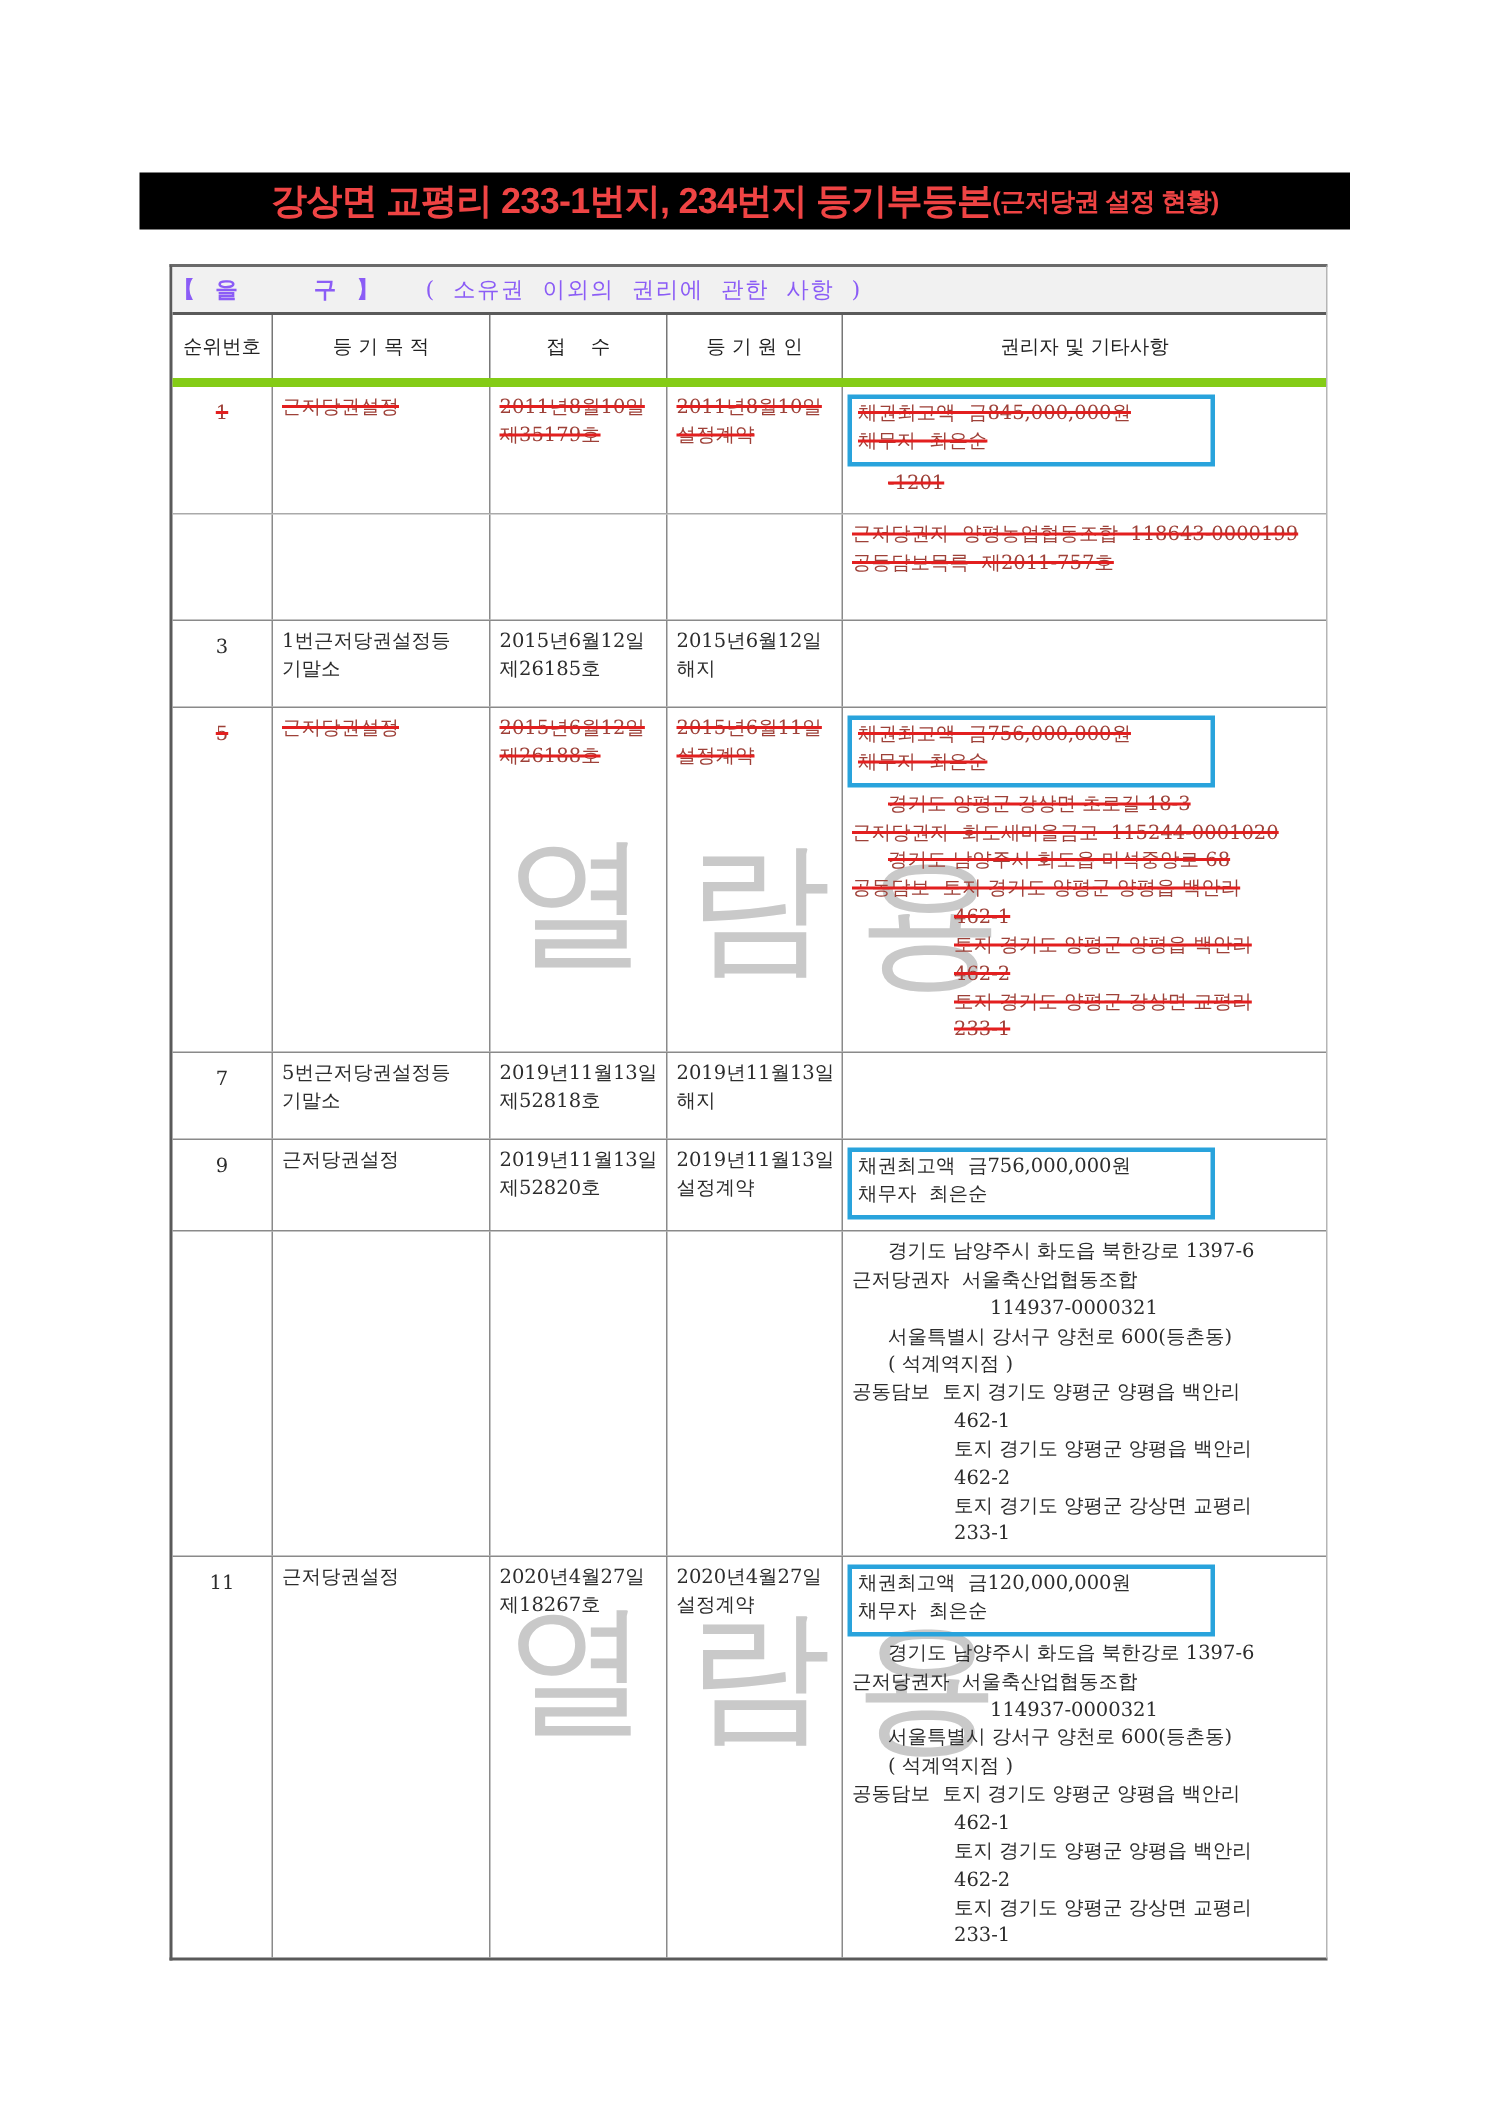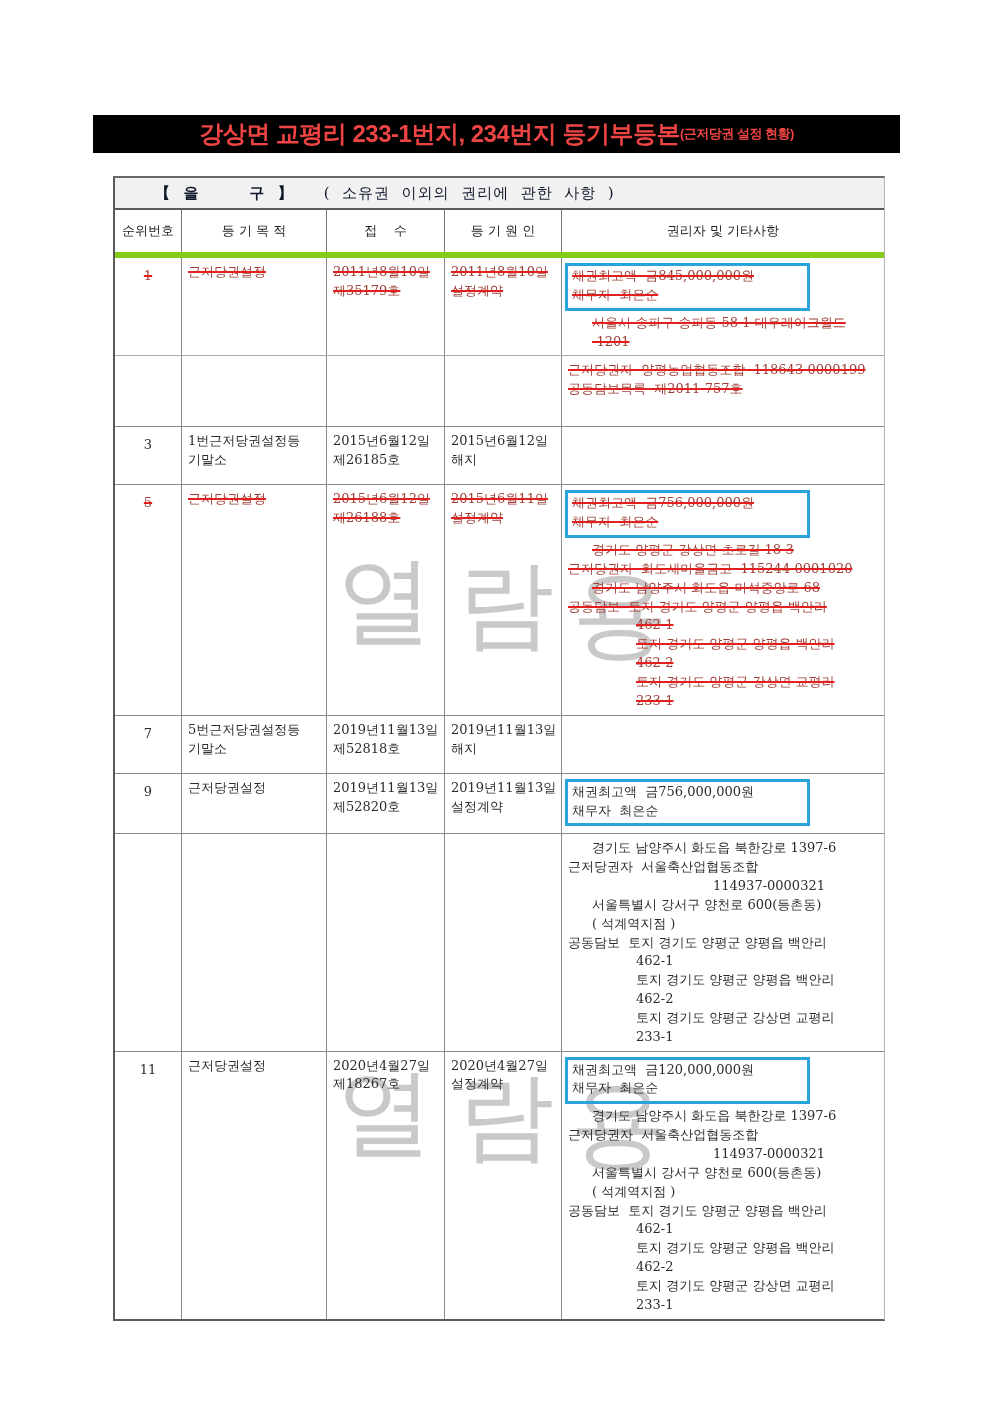--- a/index.html
+++ b/index.html
@@ -8,39 +8,39 @@
     font-family:"DejaVu Serif","Liberation Serif",serif; overflow:hidden;
   }
   
   .title-bar {
     position:absolute; left:93px; top:115px; width:807px; height:38px;
     background:#000; color:#ef4444; display:flex; align-items:center; justify-content:center;
     font-family:"Liberation Sans","DejaVu Sans",sans-serif; font-weight:bold; z-index:2;
     white-space:pre;
   }
   .title-main { font-size:24px; letter-spacing:-0.5px; }
-  .title-sub  { font-size:13px; letter-spacing:-0.5px; }
+  .title-sub  { font-size:17px; letter-spacing:-0.5px; }
 
   
   .wm {
     position:absolute; z-index:0; color:#c9c9c9; font-size:96px; line-height:1;
     font-family:"DejaVu Serif",serif; user-select:none;
   }
 
   
   .registry-table {
     position:absolute; left:113px; top:176px; width:769px; z-index:1;
     border-left:2px solid #5a5a5a; border-top:2px solid #6a6a6a;
     border-bottom:2px solid #5a5a5a; border-right:1px solid #b5b5b5;
     font-size:13px; color:#2c2c2c; background:transparent;
   }
   .section-header {
     height:30px; background:#f1f1f1; border-bottom:2px solid #5a5a5a;
-    display:flex; align-items:center; padding-left:40px; gap:30px;
-    font-size:15px; white-space:pre; color:#0f172a;
+    display:flex; align-items:center; gap:30px;
+    font-size:15px; white-space:pre; color:#8b5cf6;
   }
   .sh-bracket { font-weight:bold; letter-spacing:1px; }
   .sh-paren   { letter-spacing:1px; }
 
   .grid-row {
     display:grid; grid-template-columns:67px 145px 118px 117px 1fr;
   }
   .col-headers { border-bottom:6px solid #84cc16; }
   .hcell {
     min-height:42px; display:flex; align-items:center; justify-content:center;
@@ -54,21 +54,21 @@
   .cell {
     border-right:1px solid #8a8a8a; padding:5px 6px 4px 6px; line-height:1.45;
     overflow:visible;
   }
   .cell:last-child { border-right:none; }
   .cell.num { text-align:center; padding-top:9px; }
 
   .line { white-space:pre; }
   .ind2 { padding-left:24px; }
   .ind6 { padding-left:68px; }
-  .ind8 { padding-left:92px;text-align:center; }
+  .ind8 { padding-left:92px; }
 
   .struck {
     color:#9e4038;
     text-decoration:line-through;
     text-decoration-color:#e31f1f;
     text-decoration-thickness:2px;
   }
 
   .hl-box {
     display:inline-block; border:3px solid #29a3dc; padding:1px 10px 3px 4px;
@@ -127,21 +127,20 @@
       </div>
       <div class="cell">
         <div class="line struck">2011년8월10일</div>
         <div class="line struck">설정계약</div>
       </div>
       <div class="cell">
         <div class="hl-box">
           <div class="line struck">채권최고액  금845,000,000원</div>
           <div class="line struck">채무자  최은순</div>
         </div>
-        <div class="line ind2 struck">서울시 송파구 송파동 58-1 대우레이크윌드</div>
         <div class="line ind2 struck">-1201</div>
       </div>
     </div>
 
     <div class="grid-row t-row mh70">
       <div class="cell num"></div>
       <div class="cell"></div>
       <div class="cell"></div>
       <div class="cell"></div>
       <div class="cell">

